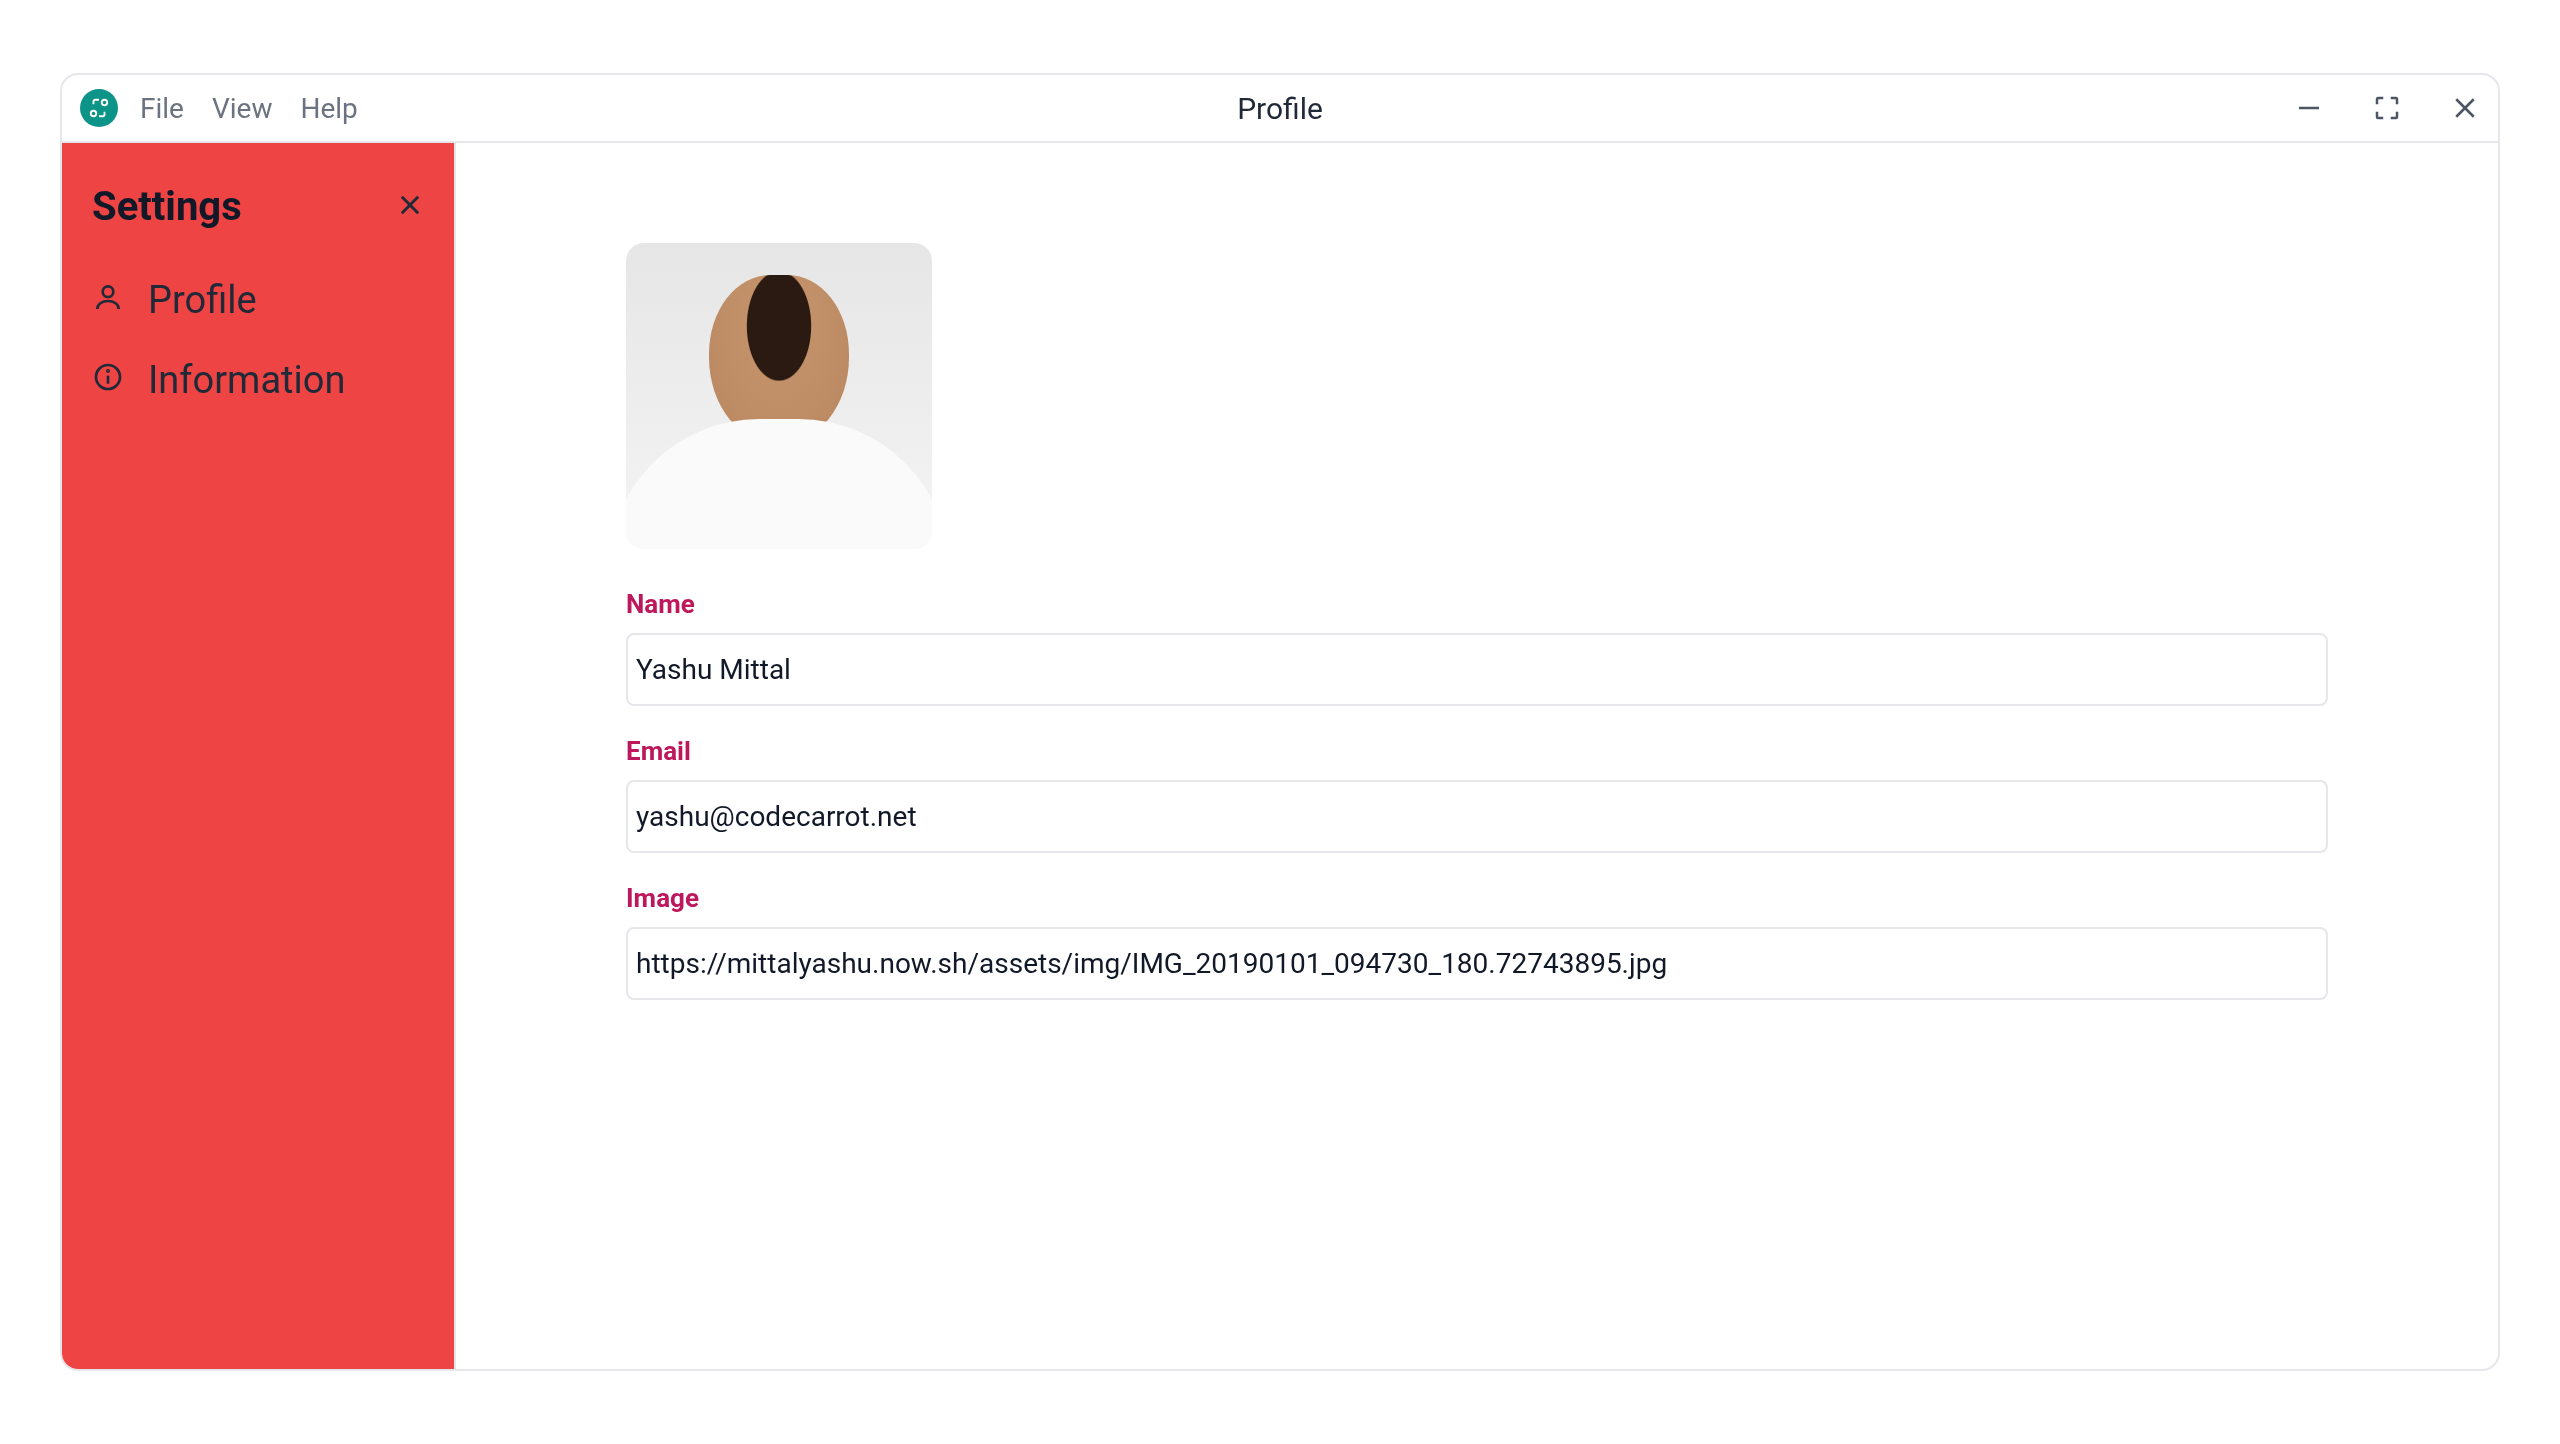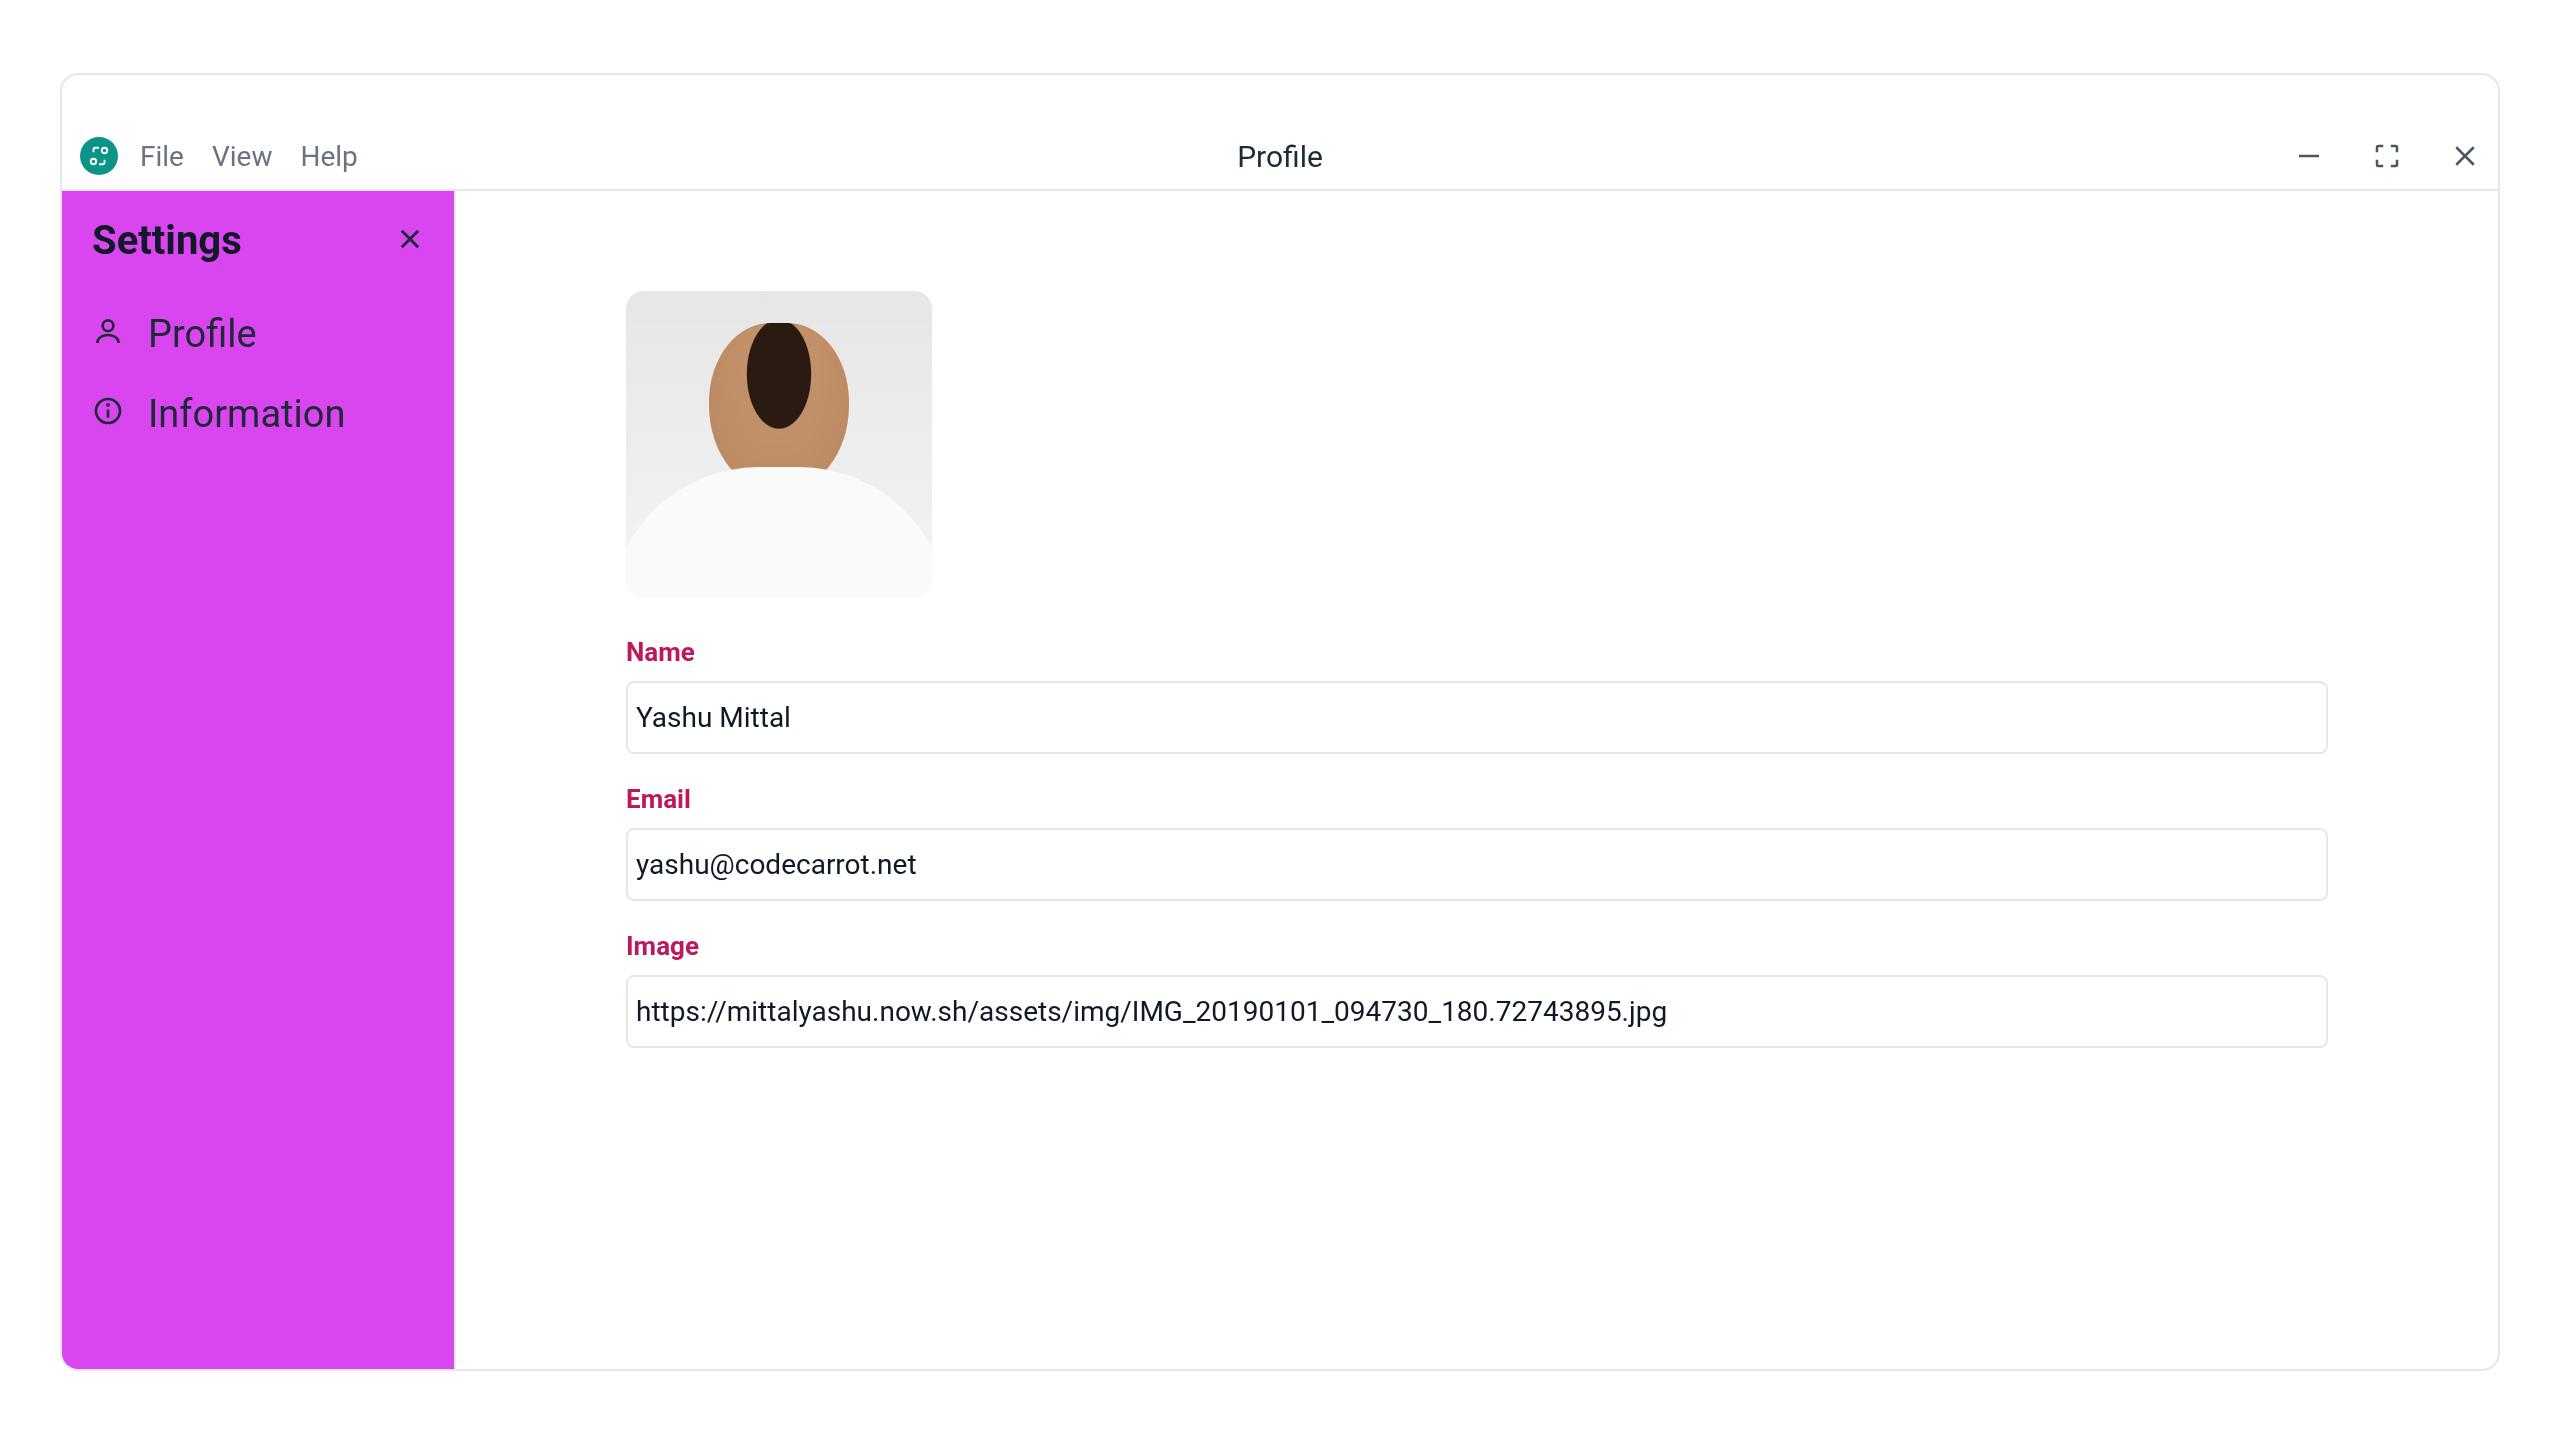--- a/index.html
+++ b/index.html
@@ -22,21 +22,20 @@
   flex-direction: column;
   background: #ffffff;
 }
 .titlebar {
   height: 68px;
   border-bottom: 2px solid #e5e7eb;
   display: flex;
   align-items: center;
   padding: 0 18px;
   position: relative;
-  margin-top: 48px;
 }
 .app-icon {
   width: 38px;
   height: 38px;
   border-radius: 50%;
   background: #0d9488;
   display: flex;
   align-items: center;
   justify-content: center;
   margin-right: 22px;
@@ -55,23 +54,23 @@
   margin-left: auto;
   display: flex;
   gap: 48px;
   align-items: center;
 }
 .win-btn { cursor: pointer; color: #4b5563; display:flex; align-items:center; justify-content:center; }
 .win-btn svg { width: 30px; height: 30px; stroke: #4b5563; stroke-width: 2; fill: none; }
 .body-area { flex: 1; display: flex; overflow: hidden; }
 .sidebar {
   width: 394px;
-  background: #d946ef;
+  background: #ef4444;
   border-right: 2px solid #e5e7eb;
-  padding: 26px 0;
+  padding: 40px 0;
 }
 .sidebar-header {
   display: flex;
   align-items: center;
   justify-content: space-between;
   padding: 0 30px 30px 30px;
 }
 .sidebar-title { font-size: 40px; font-weight: 700; color: #111827; }
 .close-x svg { width: 28px; height: 28px; stroke:#1f2937; stroke-width:2.5; fill:none; }
 .side-item {

